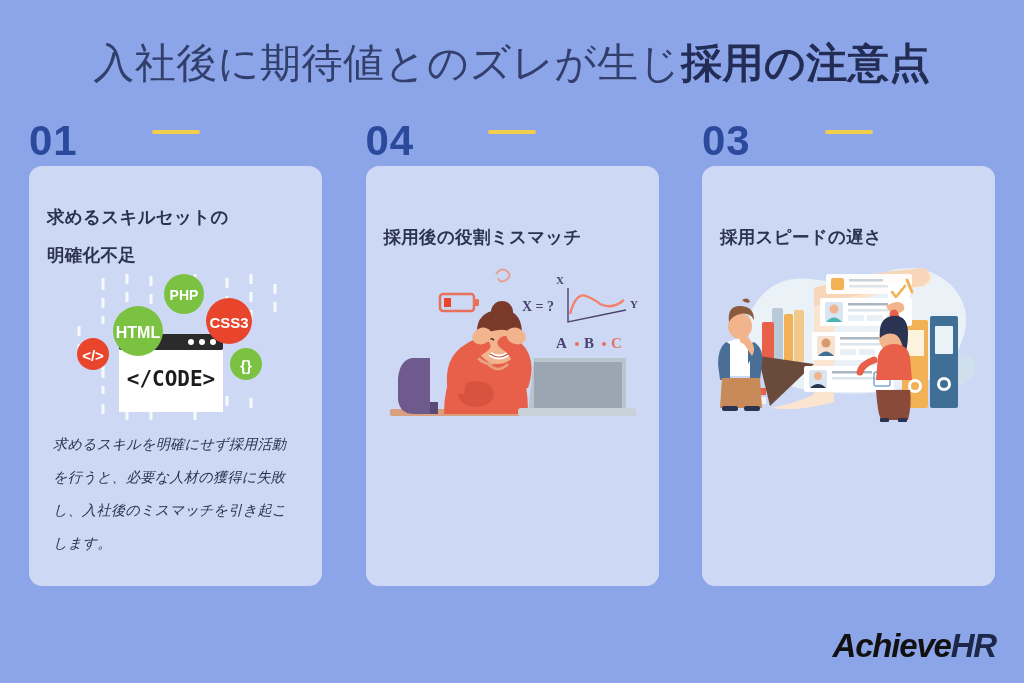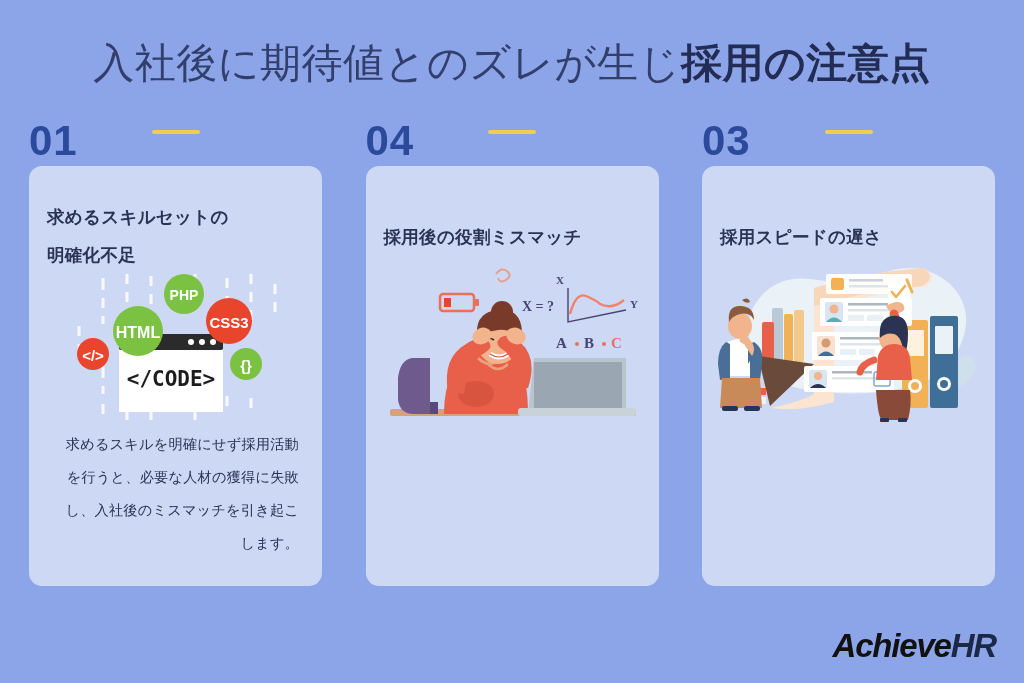--- a/index.html
+++ b/index.html
@@ -98,22 +98,23 @@
   .art-3 { top: 94px;  height: 162px; }
 
   .card-body {
     position: absolute;
     left: 24px;
     width: 246px;
     top: 262px;
     font-size: 14.2px;
     line-height: 33px;
     color: #2b3352;
-    text-align: right;
+    text-align: left;
     letter-spacing: 0.2px;
+    font-style: italic;
   }
 
   
   #logo {
     position: absolute;
     right: 28px;
     bottom: 18px;
     font-size: 33px;
     font-weight: 700;
     font-style: italic;

